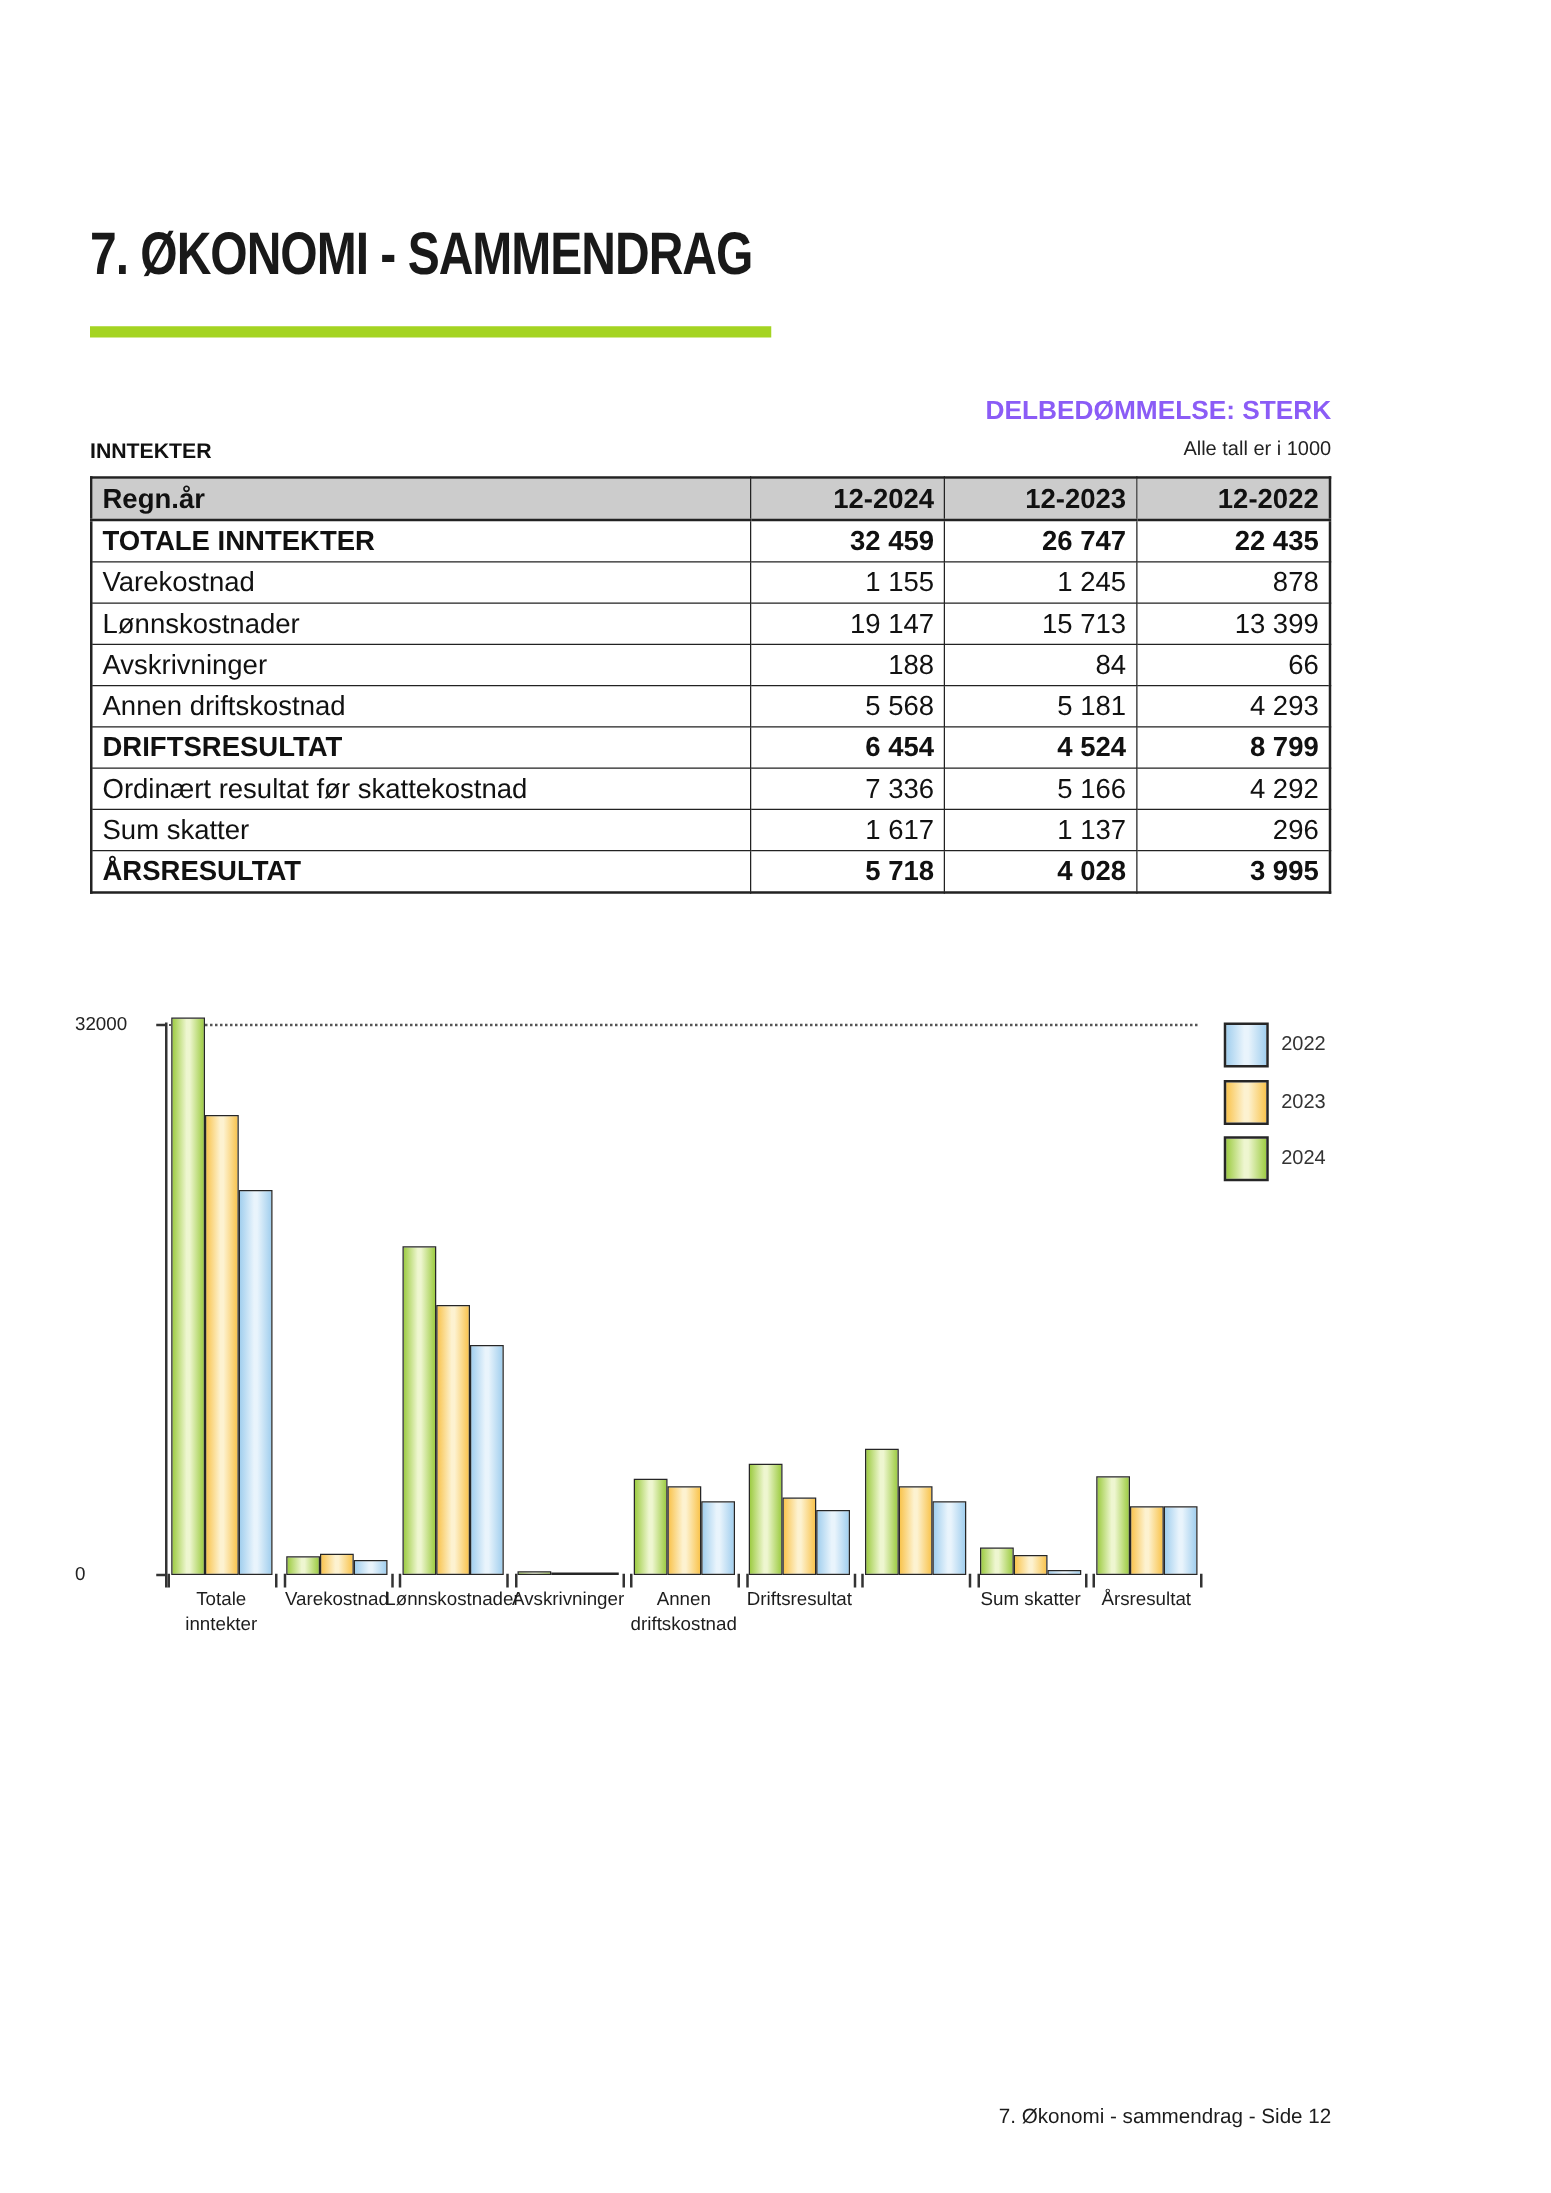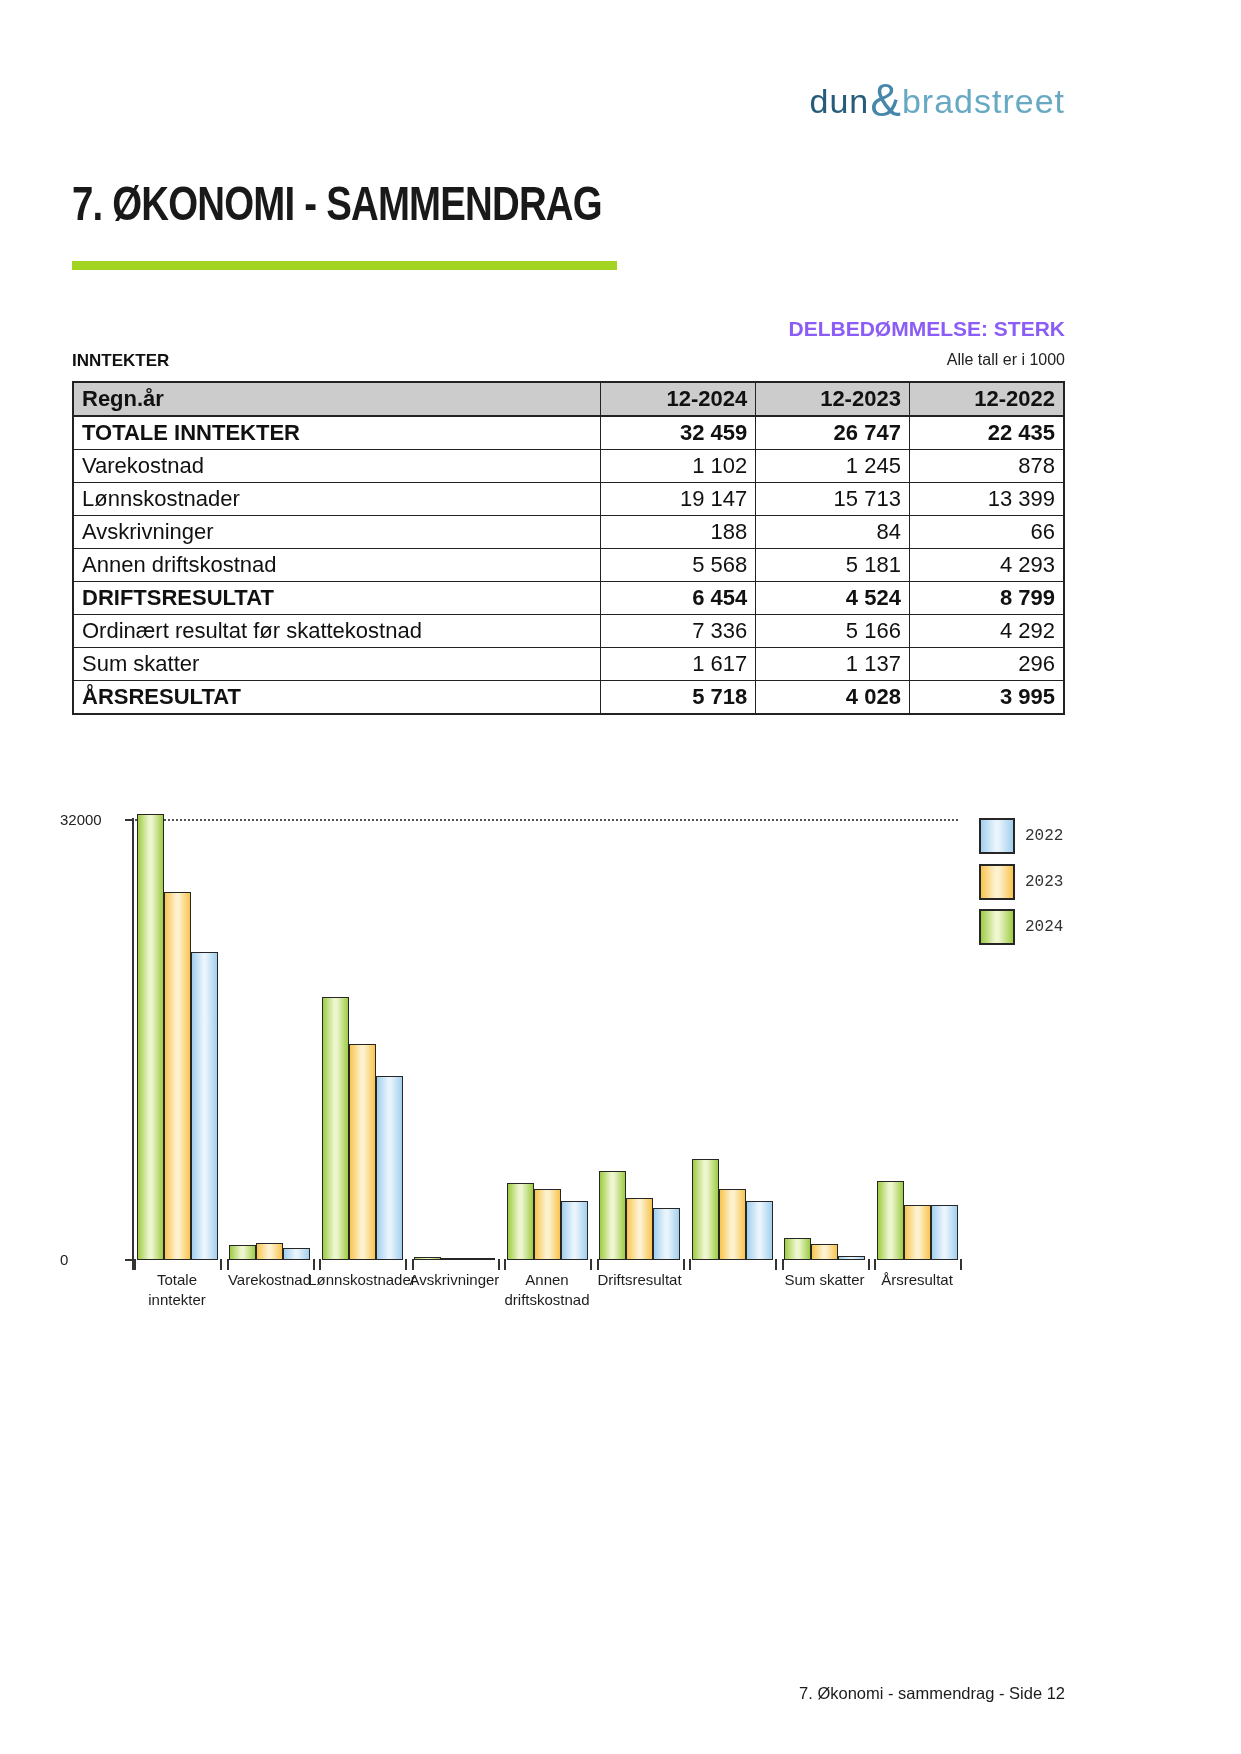--- a/index.html
+++ b/index.html
@@ -40,34 +40,29 @@
   
   .chart{position:absolute;left:0;top:0;width:1241px;height:1754px;pointer-events:none;}
   .y-axis{position:absolute;width:2px;background:#333;}
   .y-tick{position:absolute;height:2px;background:#333;}
   .gridline{position:absolute;border-top:2px dotted #555;height:0;}
   .ylab{position:absolute;font-size:15px;color:#222;text-align:left;width:60px;}
   .bar{position:absolute;border:1px solid #262626;box-sizing:border-box;}
   .x-tick{position:absolute;width:2px;background:#333;}
   .xlab{position:absolute;font-size:15px;color:#1d1d1d;text-align:center;line-height:20px;}
   .legend-swatch{position:absolute;width:36px;height:36px;border:2px solid #262626;box-sizing:border-box;}
-  .legend-label{position:absolute;font-size:16px;color:#333;line-height:36px;font-family:Liberation Mono, monospace;}
+  .legend-label{position:absolute;font-size:16px;color:#333;line-height:36px;}
   
   .footer-text{position:absolute;top:1684px;right:176px;font-size:16.5px;color:#1c1c1c;}
 </style>
 </head>
 <body>
 
 <div class="page">
 
-  <div class="logo">
-    <span class="dun">dun</span>
-    <span class="amp">&amp;</span>
-    <span class="brad">bradstreet</span>
-  </div>
 
   <div class="page-title">7. ØKONOMI - SAMMENDRAG</div>
   <div class="title-rule" id="title-rule" style="background: rgb(164, 212, 34);"></div>
 
   <div class="assessment">DELBEDØMMELSE: STERK</div>
   <div class="section-label">INNTEKTER</div>
   <div class="units-note">Alle tall er i 1000</div>
 
   <table class="fin-table">
     <colgroup>
@@ -86,21 +81,21 @@
     </thead>
     <tbody id="table-body">
         <tr class="row-bold">
           <td class="lbl">TOTALE INNTEKTER</td>
           <td class="num">32 459</td>
           <td class="num">26 747</td>
           <td class="num">22 435</td>
         </tr>
         <tr>
           <td class="lbl">Varekostnad</td>
-          <td class="num">1 102</td>
+          <td class="num">1 155</td>
           <td class="num">1 245</td>
           <td class="num">878</td>
         </tr>
         <tr>
           <td class="lbl">Lønnskostnader</td>
           <td class="num">19 147</td>
           <td class="num">15 713</td>
           <td class="num">13 399</td>
         </tr>
         <tr>

